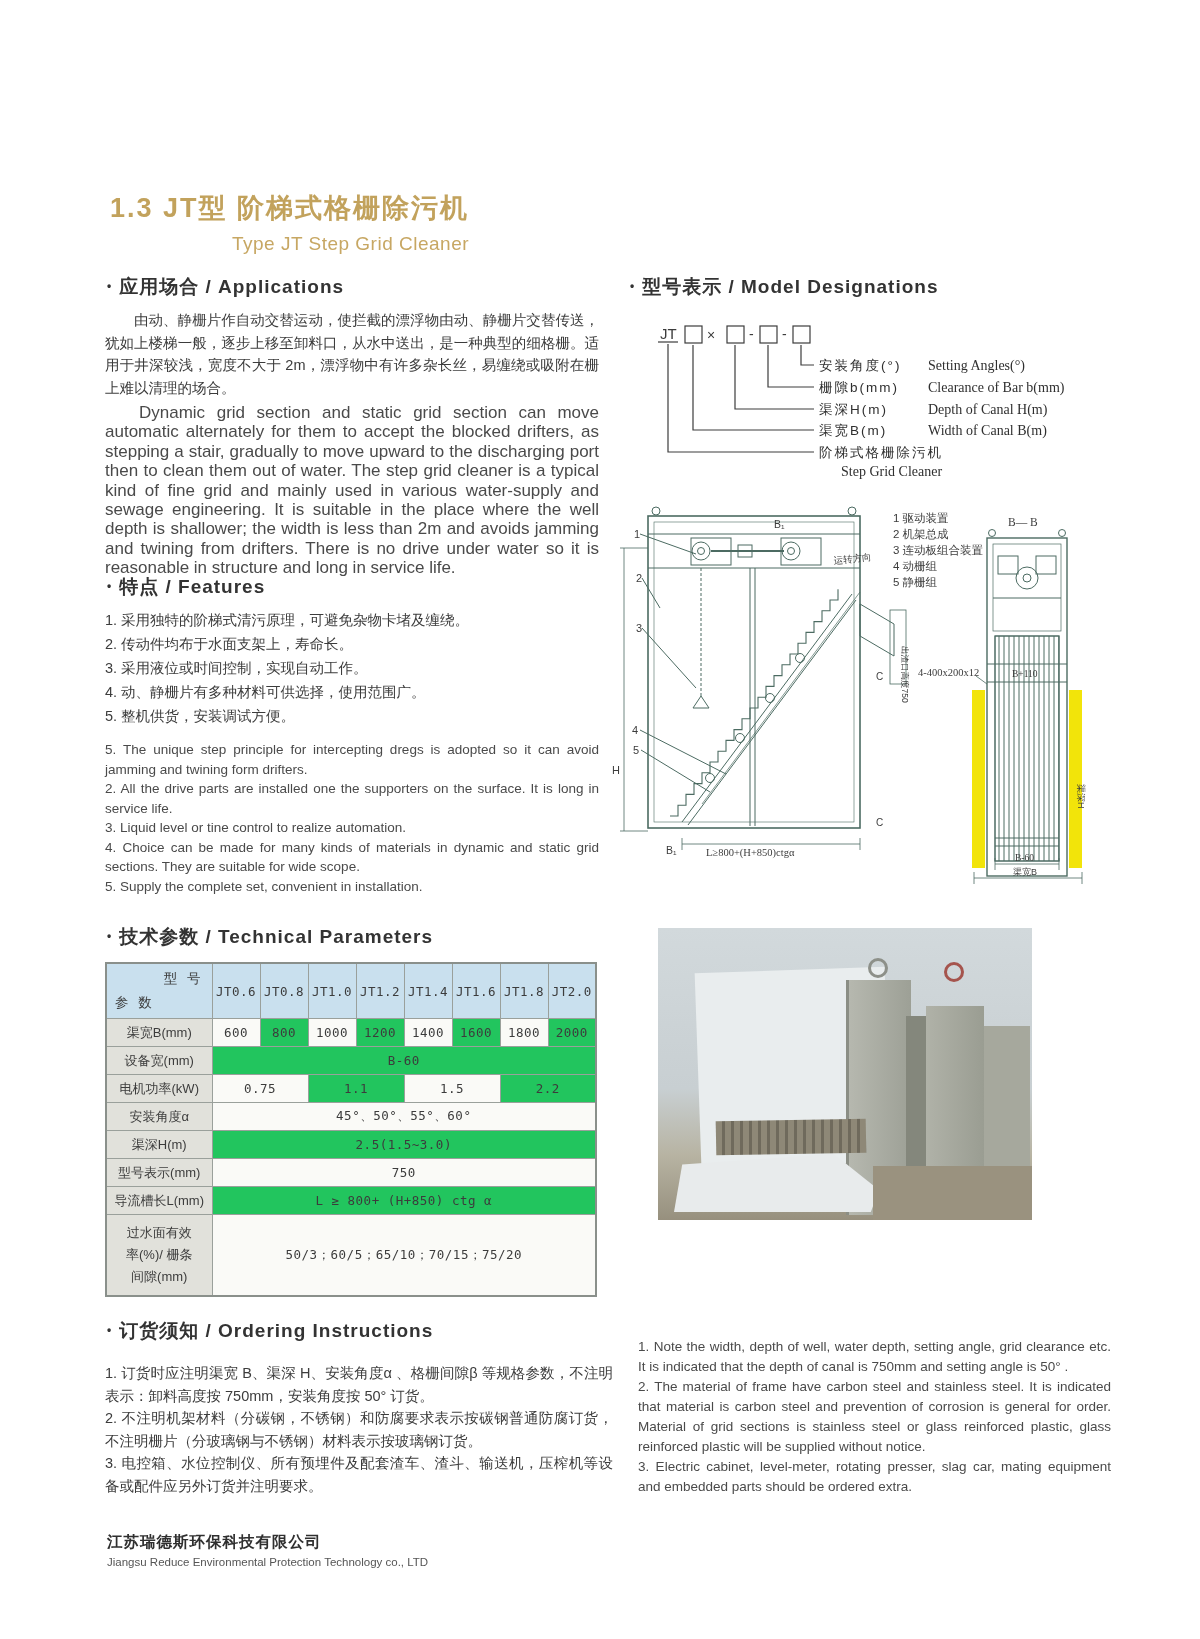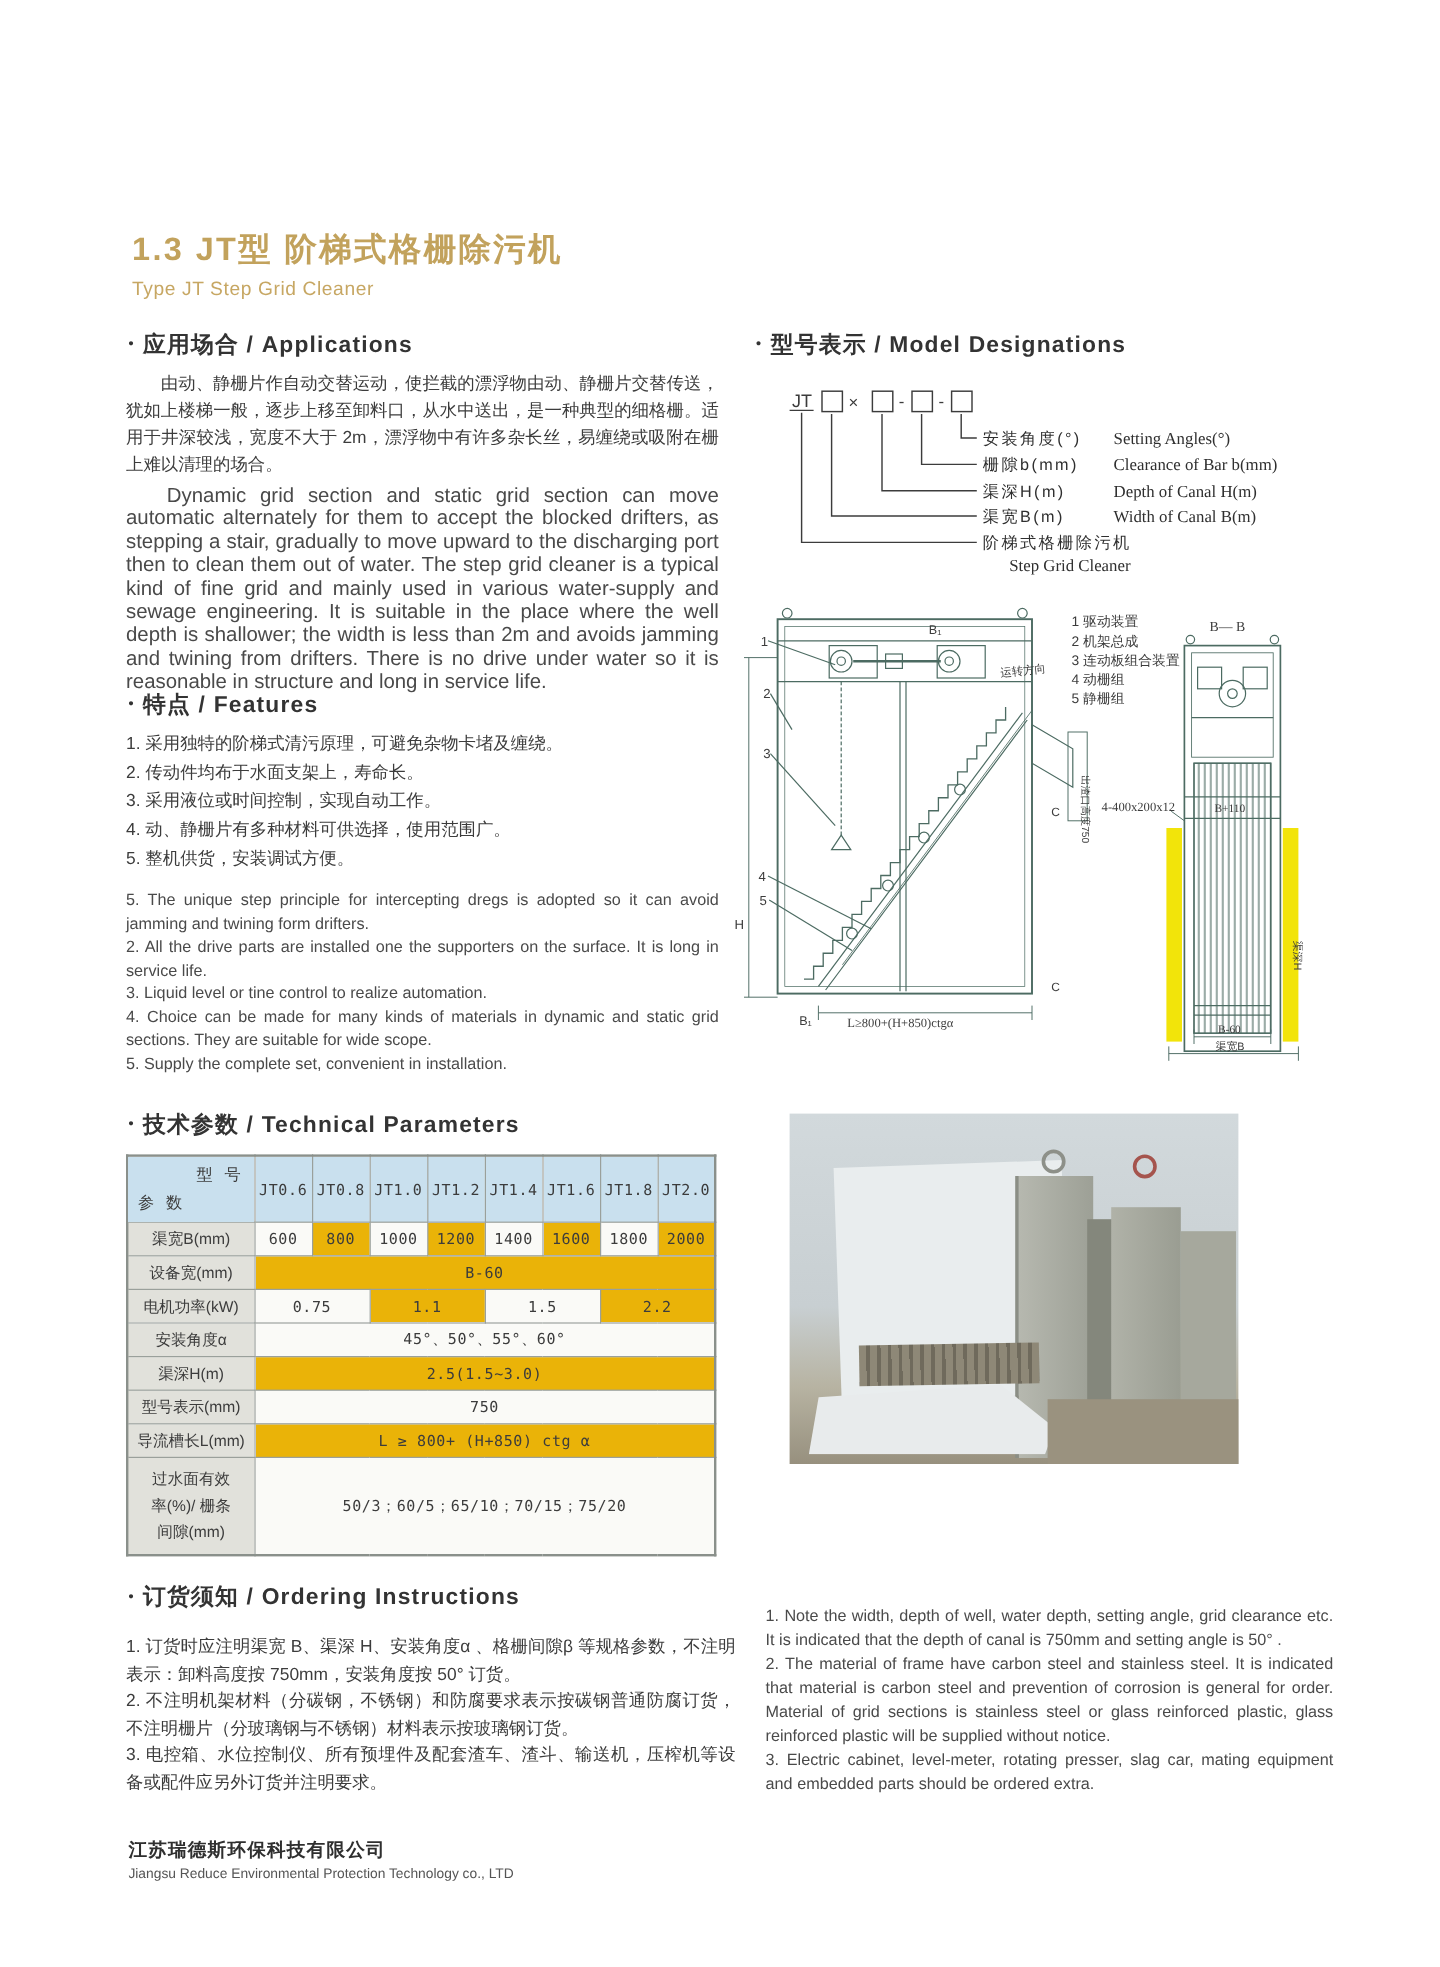--- a/index.html
+++ b/index.html
@@ -1,21 +1,21 @@
 <!DOCTYPE html>
 <html><head>
 <meta charset="utf-8">
 <style>
   html,body{margin:0;padding:0;background:#ffffff;}
   #page{position:relative;width:1200px;height:1639px;background:#ffffff;overflow:hidden;
         font-family:"Liberation Sans","DejaVu Sans",sans-serif;color:#3f3f3f;}
   .abs{position:absolute;}
   
   .t-zh{color:#c2a25c;font-size:27px;font-weight:bold;letter-spacing:2px;}
-  .t-en{color:#c7a763;font-size:16px;letter-spacing:0.5px;margin-top:7px;}
+  .t-en{color:#c7a763;font-size:19px;letter-spacing:0.5px;margin-top:7px;}
   
   .sec-h{font-size:19px;font-weight:bold;color:#333;letter-spacing:1px;white-space:nowrap;}
   .sec-h .blt{font-size:12px;vertical-align:3px;margin-right:7px;color:#333;}
   
   .p-zh{font-size:14.5px;line-height:22.5px;text-align:justify;text-indent:2em;color:#3c3c3c;}
   .p-en{font-size:17px;line-height:19.4px;text-align:justify;text-indent:2em;color:#4a4a4a;}
   .li-zh div{font-size:14.5px;line-height:24px;color:#3c3c3c;}
   .li-en div{font-size:13.5px;line-height:19.5px;text-align:justify;color:#4a4a4a;}
   .ord-zh div{font-size:14.5px;line-height:22.5px;text-align:justify;color:#3c3c3c;}
   .ord-en div{font-size:13.5px;line-height:20px;text-align:justify;color:#4a4a4a;}
@@ -25,39 +25,39 @@
       font-size:13px;color:#3c3c3c;overflow:hidden;}
   table.tp td.val{font-family:"DejaVu Sans Mono",monospace;font-size:12.5px;letter-spacing:0.5px;}
   table.tp tr.hdr td{height:54px;background:#c9e0ee;}
   table.tp tr.r td{height:27px;}
   table.tp tr.last td{height:80px;}
   td.corner{position:relative;background:#c9e0ee;}
   .c-top{position:absolute;top:6px;right:8px;font-size:13.5px;letter-spacing:3px;}
   .c-bot{position:absolute;bottom:6px;left:8px;font-size:13.5px;letter-spacing:3px;text-align:right;}
   td.lbl{background:#e1e1db;font-size:13px;}
   td.w{background:#fafaf7;}
-  td.g{background:#eab308;}
+  td.g{background:#22c55e;}
   td.lbl .ml{display:block;line-height:22px;}
   
   .f-zh{font-size:15.5px;font-weight:bold;color:#2f2f2f;letter-spacing:1px;}
   .f-en{font-size:11.5px;color:#555;margin-top:3px;}
   
   svg text{font-family:"Liberation Sans","DejaVu Sans",sans-serif;}
   .ser{font-family:"Liberation Serif","DejaVu Serif",serif;}
   
   #photo{background:linear-gradient(180deg,#d2d9dc 0%,#c8cfd2 55%,#b7b3a2 78%,#97907e 100%);
          overflow:hidden;}
   #photo>div{position:absolute;}
 </style>
 </head>
 <body>
 
 <div id="page">
 
-  <div class="abs" style="left:110px;top:190px;">
+  <div class="abs" style="left:110px;top:190px;text-align:right;">
     <div class="t-zh">1.3 JT型 阶梯式格栅除污机</div>
     <div class="t-en">Type JT Step Grid Cleaner</div>
   </div>
 
   <div class="abs sec-h" style="left:107px;top:274px;">
     <span class="blt">•</span><span>应用场合 / Applications</span>
   </div>
   <div class="abs p-zh" style="left:105px;top:309px;width:494px;">由动、静栅片作自动交替运动，使拦截的漂浮物由动、静栅片交替传送，犹如上楼梯一般，逐步上移至卸料口，从水中送出，是一种典型的细格栅。适用于井深较浅，宽度不大于 2m，漂浮物中有许多杂长丝，易缠绕或吸附在栅上难以清理的场合。</div>
   <div class="abs p-en" style="left:105px;top:403px;width:494px;">Dynamic grid section and static grid section can move automatic alternately for them to accept the blocked drifters, as stepping a stair, gradually to move upward to the discharging port then to clean them out of water. The step grid cleaner is a typical kind of fine grid and mainly used in various water-supply and sewage engineering. It is suitable in the place where the well depth is shallower; the width is less than 2m and avoids jamming and twining from drifters. There is no drive under water so it is reasonable in structure and long in service life.</div>
 

